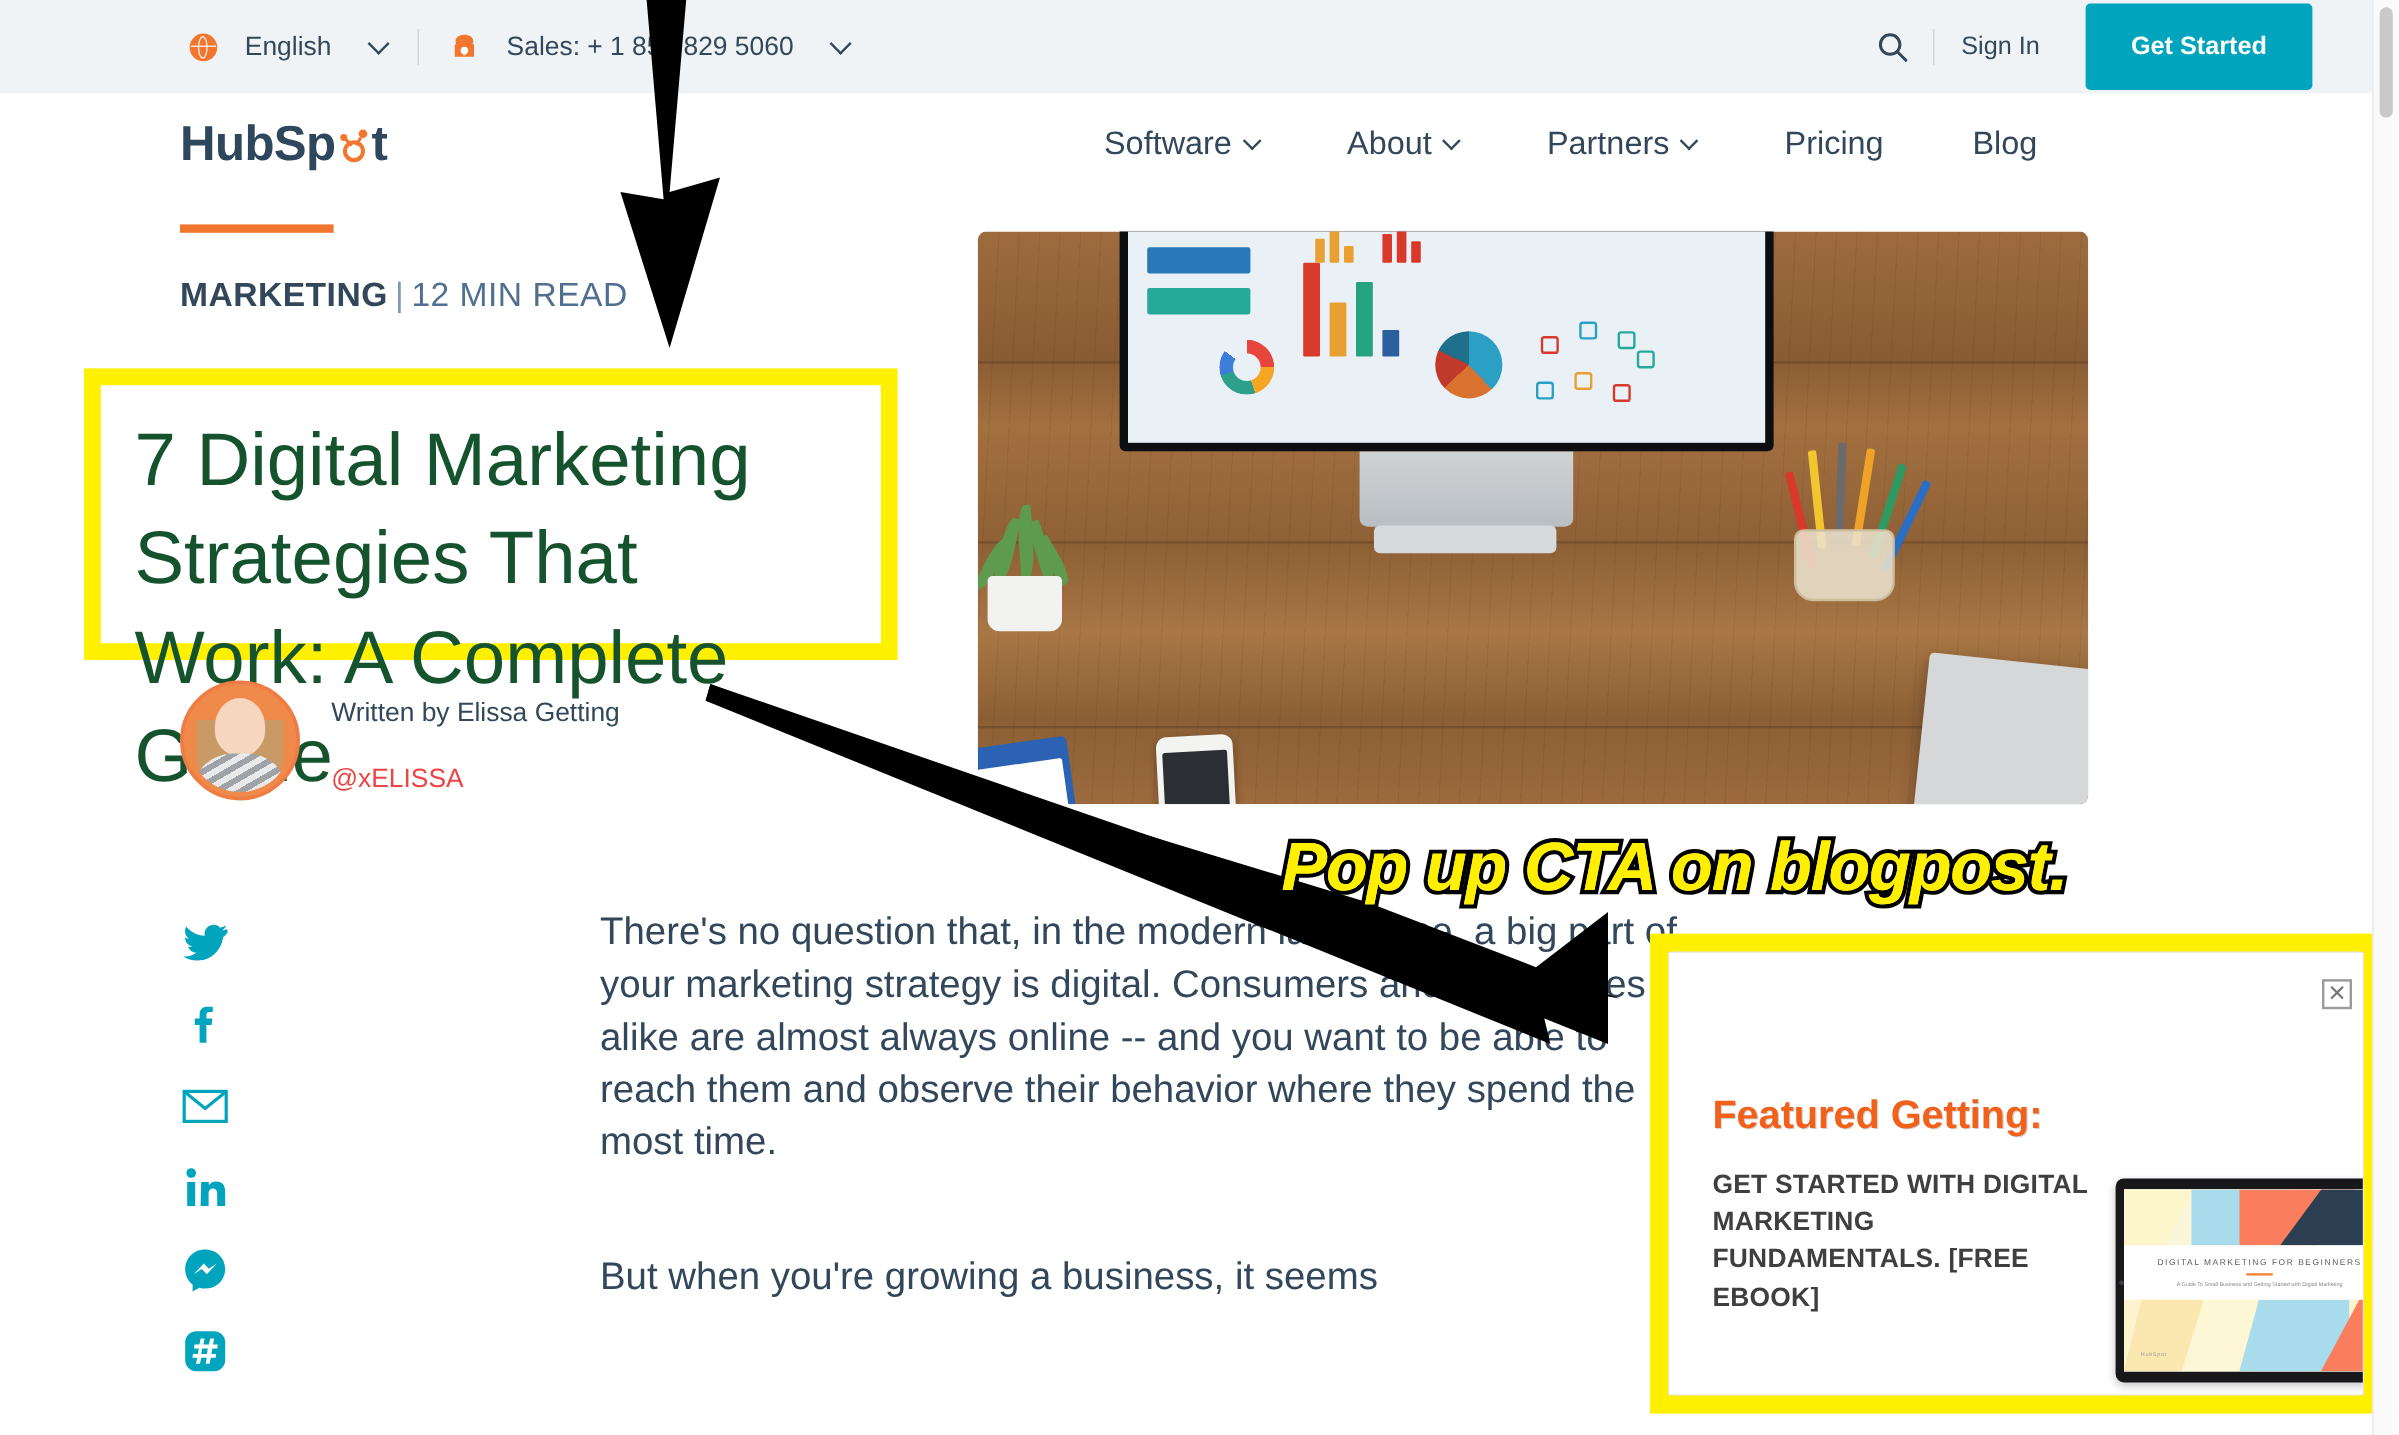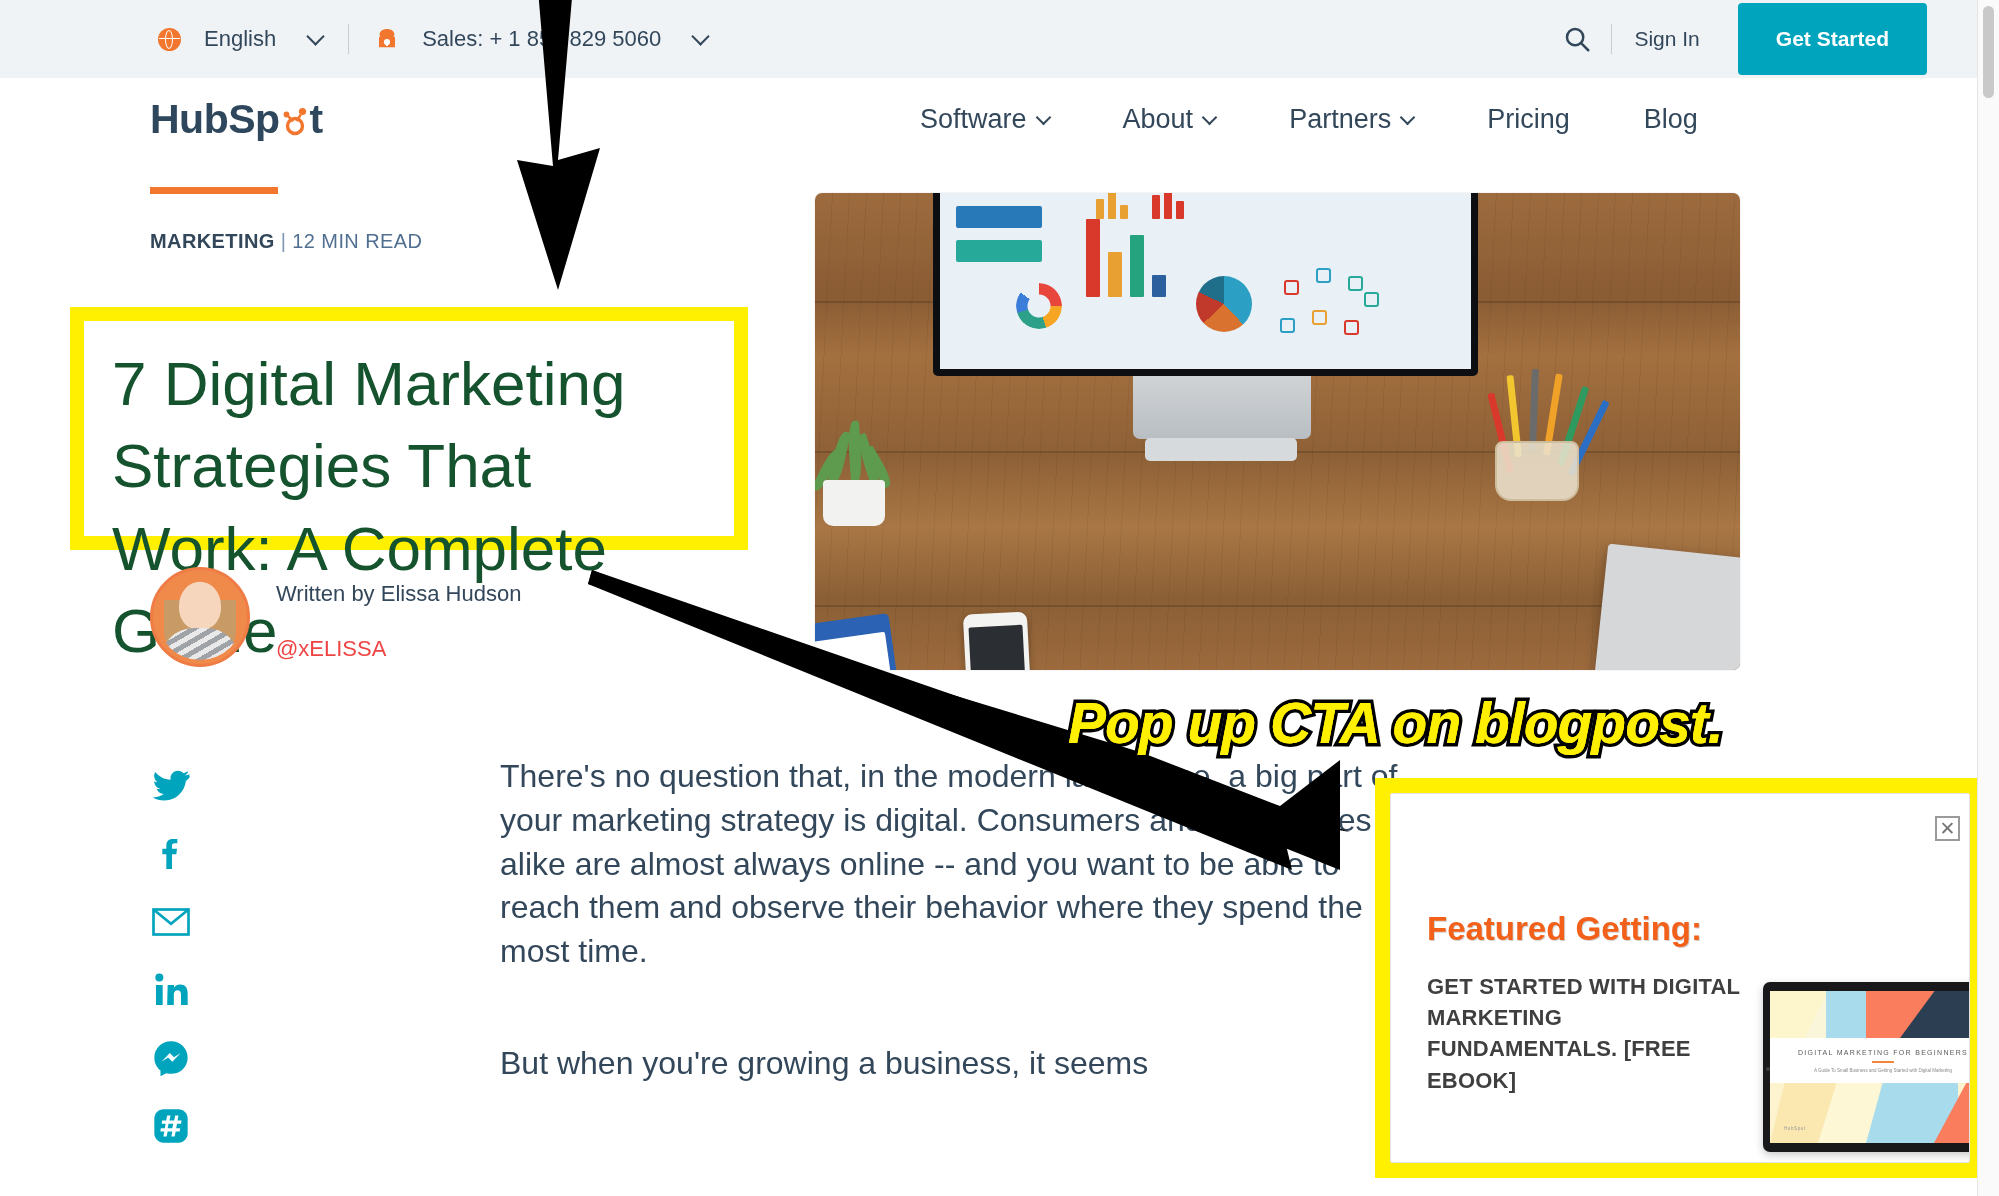--- a/index.html
+++ b/index.html
@@ -95,21 +95,21 @@
     display:inline-block; width:11px; height:11px;
     border-right:2.2px solid #33475b; border-bottom:2.2px solid #33475b;
     transform:rotate(45deg); margin-left:11px; margin-bottom:5px;
   }
 
   
   .orange-rule {
     position:absolute; left:150px; top:187px; width:128px; height:7px; background:#f2762e;
   }
   .kicker {
-    position:absolute; left:150px; top:230px; font-size:20px; letter-spacing:0.4px;
+    position:absolute; left:150px; top:230px; font-size:28px; letter-spacing:0.4px;
   }
   .kicker .cat { color:#33475b; font-weight:bold; }
   .kicker .sep { color:#7c98b6; margin:0 6px; }
   .kicker .read { color:#516f90; }
 
   .title-highlight {
     position:absolute; left:70px; top:307px; width:678px; height:243px;
     background:#ffef00; padding:14px;
   }
   .title-inner {
@@ -506,21 +506,21 @@
   <div class="author-row">
     <div class="avatar">
       <div class="avatar-inner">
         <div class="avatar-hair"></div>
         <div class="avatar-hair2"></div>
         <div class="avatar-face"></div>
         <div class="avatar-body"></div>
       </div>
     </div>
     <div class="author-meta">
-      <span class="written-by">Written by Elissa Hudson</span>
+      <span class="written-by">Written by Elissa Getting</span>
       <a class="author-handle">@xELISSA</a>
     </div>
   </div>
 
   <div class="social-rail">
     <div class="social-btn">
       <svg width="40" height="40" viewBox="0 0 24 24" fill="#00a4bd">
         <path d="M23 4.9c-.8.4-1.7.6-2.6.8 1-.6 1.7-1.5 2-2.5-.9.5-1.9.9-2.9 1.1-.8-.9-2-1.5-3.3-1.5-2.5 0-4.5 2-4.5 4.5 0 .4 0 .7.1 1C8 8.1 4.7 6.3 2.5 3.6c-.4.7-.6 1.5-.6 2.3 0 1.6.8 3 2 3.8-.7 0-1.4-.2-2-.6v.1c0 2.2 1.5 4 3.6 4.4-.4.1-.8.2-1.2.2-.3 0-.6 0-.9-.1.6 1.8 2.3 3.1 4.2 3.1-1.6 1.2-3.5 1.9-5.6 1.9H1c2 1.3 4.4 2 7 2 8.4 0 13-7 13-13V9c.9-.6 1.6-1.4 2.2-2.3"></path>
       </svg>
     </div>

